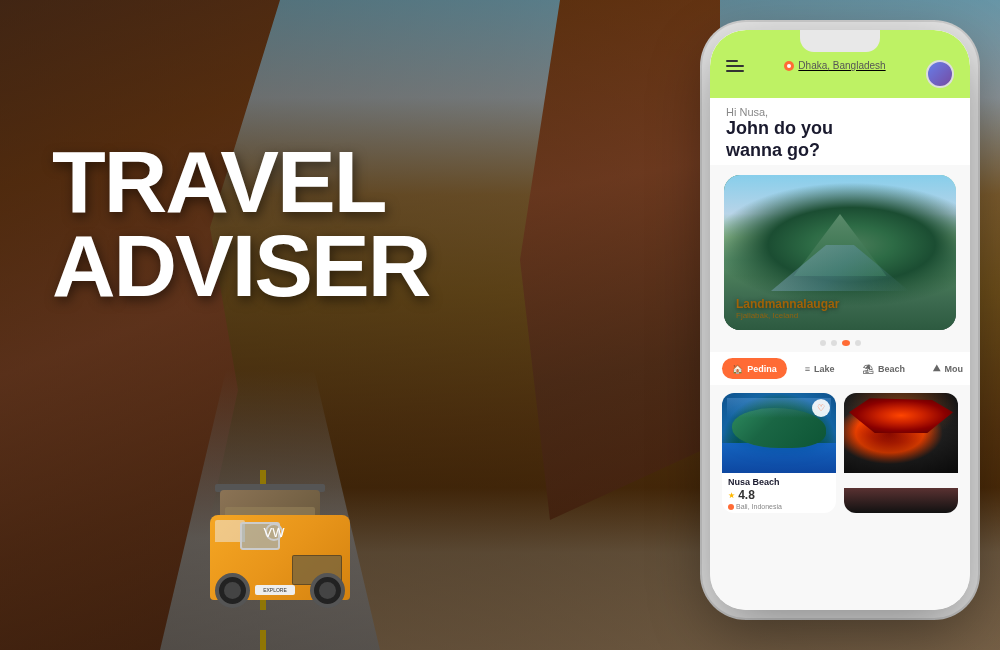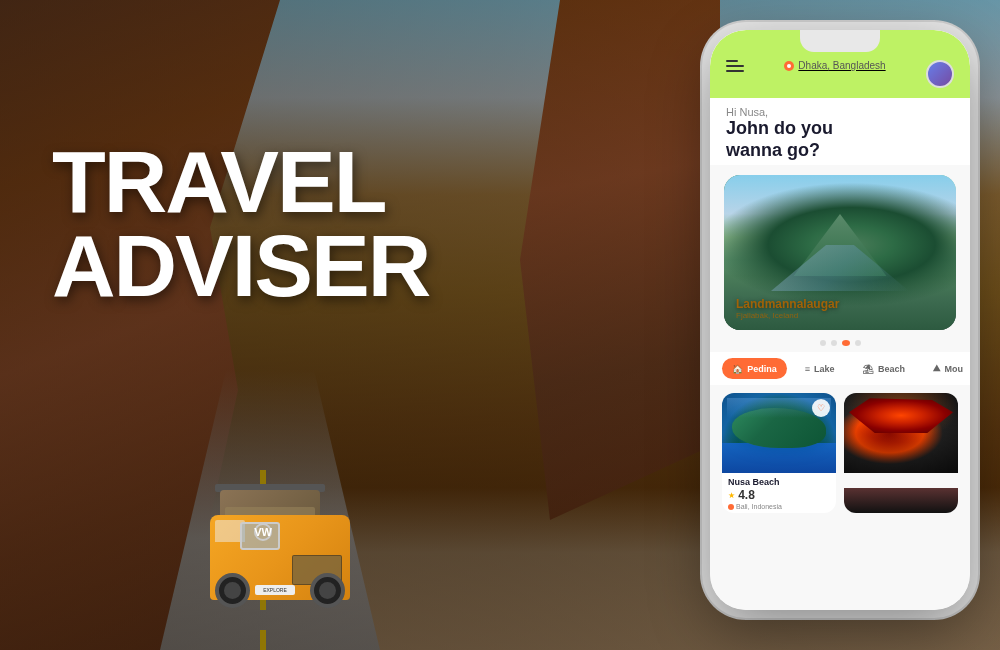--- a/index.html
+++ b/index.html
@@ -503,21 +503,21 @@
 <div class="van">
   <div class="van-rack"></div>
   <div class="van-roof">
     <div style="position:absolute;bottom:0;left:5px;right:5px;height:18px;background:rgba(150,130,90,0.6);border-radius:2px;"></div>
   </div>
   <div class="van-body">
     <div style="position:absolute;top:5px;left:5px;width:30px;height:22px;background:#eee;border-radius:2px 2px 0 0;opacity:0.5;"></div>
     <div class="van-window"></div>
     <div style="position:absolute;bottom:15px;right:8px;width:50px;height:30px;background:rgba(120,100,60,0.8);border-radius:2px;border:1px solid rgba(0,0,0,0.3);"></div>
 
-    <div style="position:absolute;top:8px;left:44px;width:18px;height:18px;border:2px solid #ccc;border-radius:50%;display:flex;align-items:center;justify-content:center;font-size:11px;color:#fff;font-weight:bold;">VW</div>
+    <div style="position:absolute;top:8px;left:55px;width:18px;height:18px;border:2px solid #ccc;border-radius:50%;display:flex;align-items:center;justify-content:center;font-size:13px;color:#fff;font-weight:normal;">VW</div>
 
     <div style="position:absolute;bottom:5px;left:45px;width:40px;height:10px;background:#eee;border-radius:2px;font-size:5px;text-align:center;color:#333;line-height:10px;">EXPLORE</div>
   </div>
   <div class="van-wheel-l">
     <div style="position:absolute;inset:5px;background:#444;border-radius:50%;"></div>
   </div>
   <div class="van-wheel-r">
     <div style="position:absolute;inset:5px;background:#444;border-radius:50%;"></div>
   </div>
 </div>

